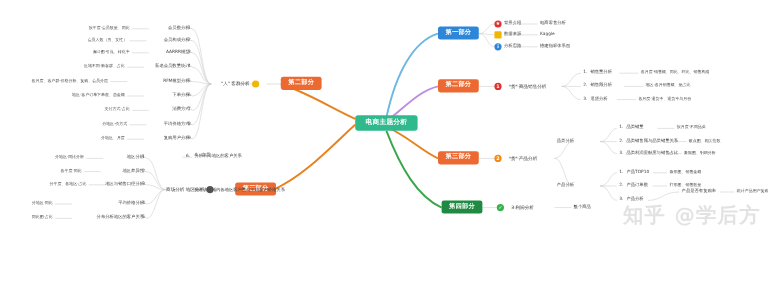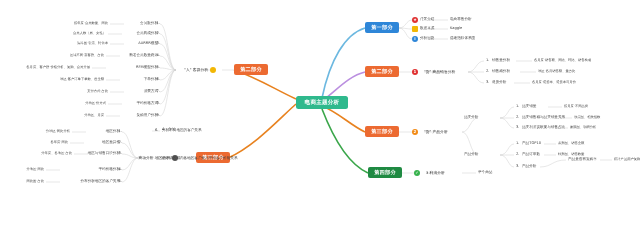--- a/index.html
+++ b/index.html
@@ -271,13 +271,14 @@
 
   <div class="txt r" style="left:122px;top:180px;">5.</div>
   <div class="txt r" style="left:120px;top:180px;">分布分析地区的客户关系</div>
   <div class="txt tiny r" style="left:44px;top:180px;">同比图·占比</div>
 
   <div class="txt" style="left:155px;top:129px;">6.</div>
   <div class="txt" style="left:162px;top:129px;">分析不同地区的客户关系</div>
 
   <div class="txt" style="left:162px;top:157px;">统计该区域内各地区客户量与平均客户价格关系</div>
 
+  <div class="wm">知乎 @学后方</div>
 </div>
 
 </body></html>

